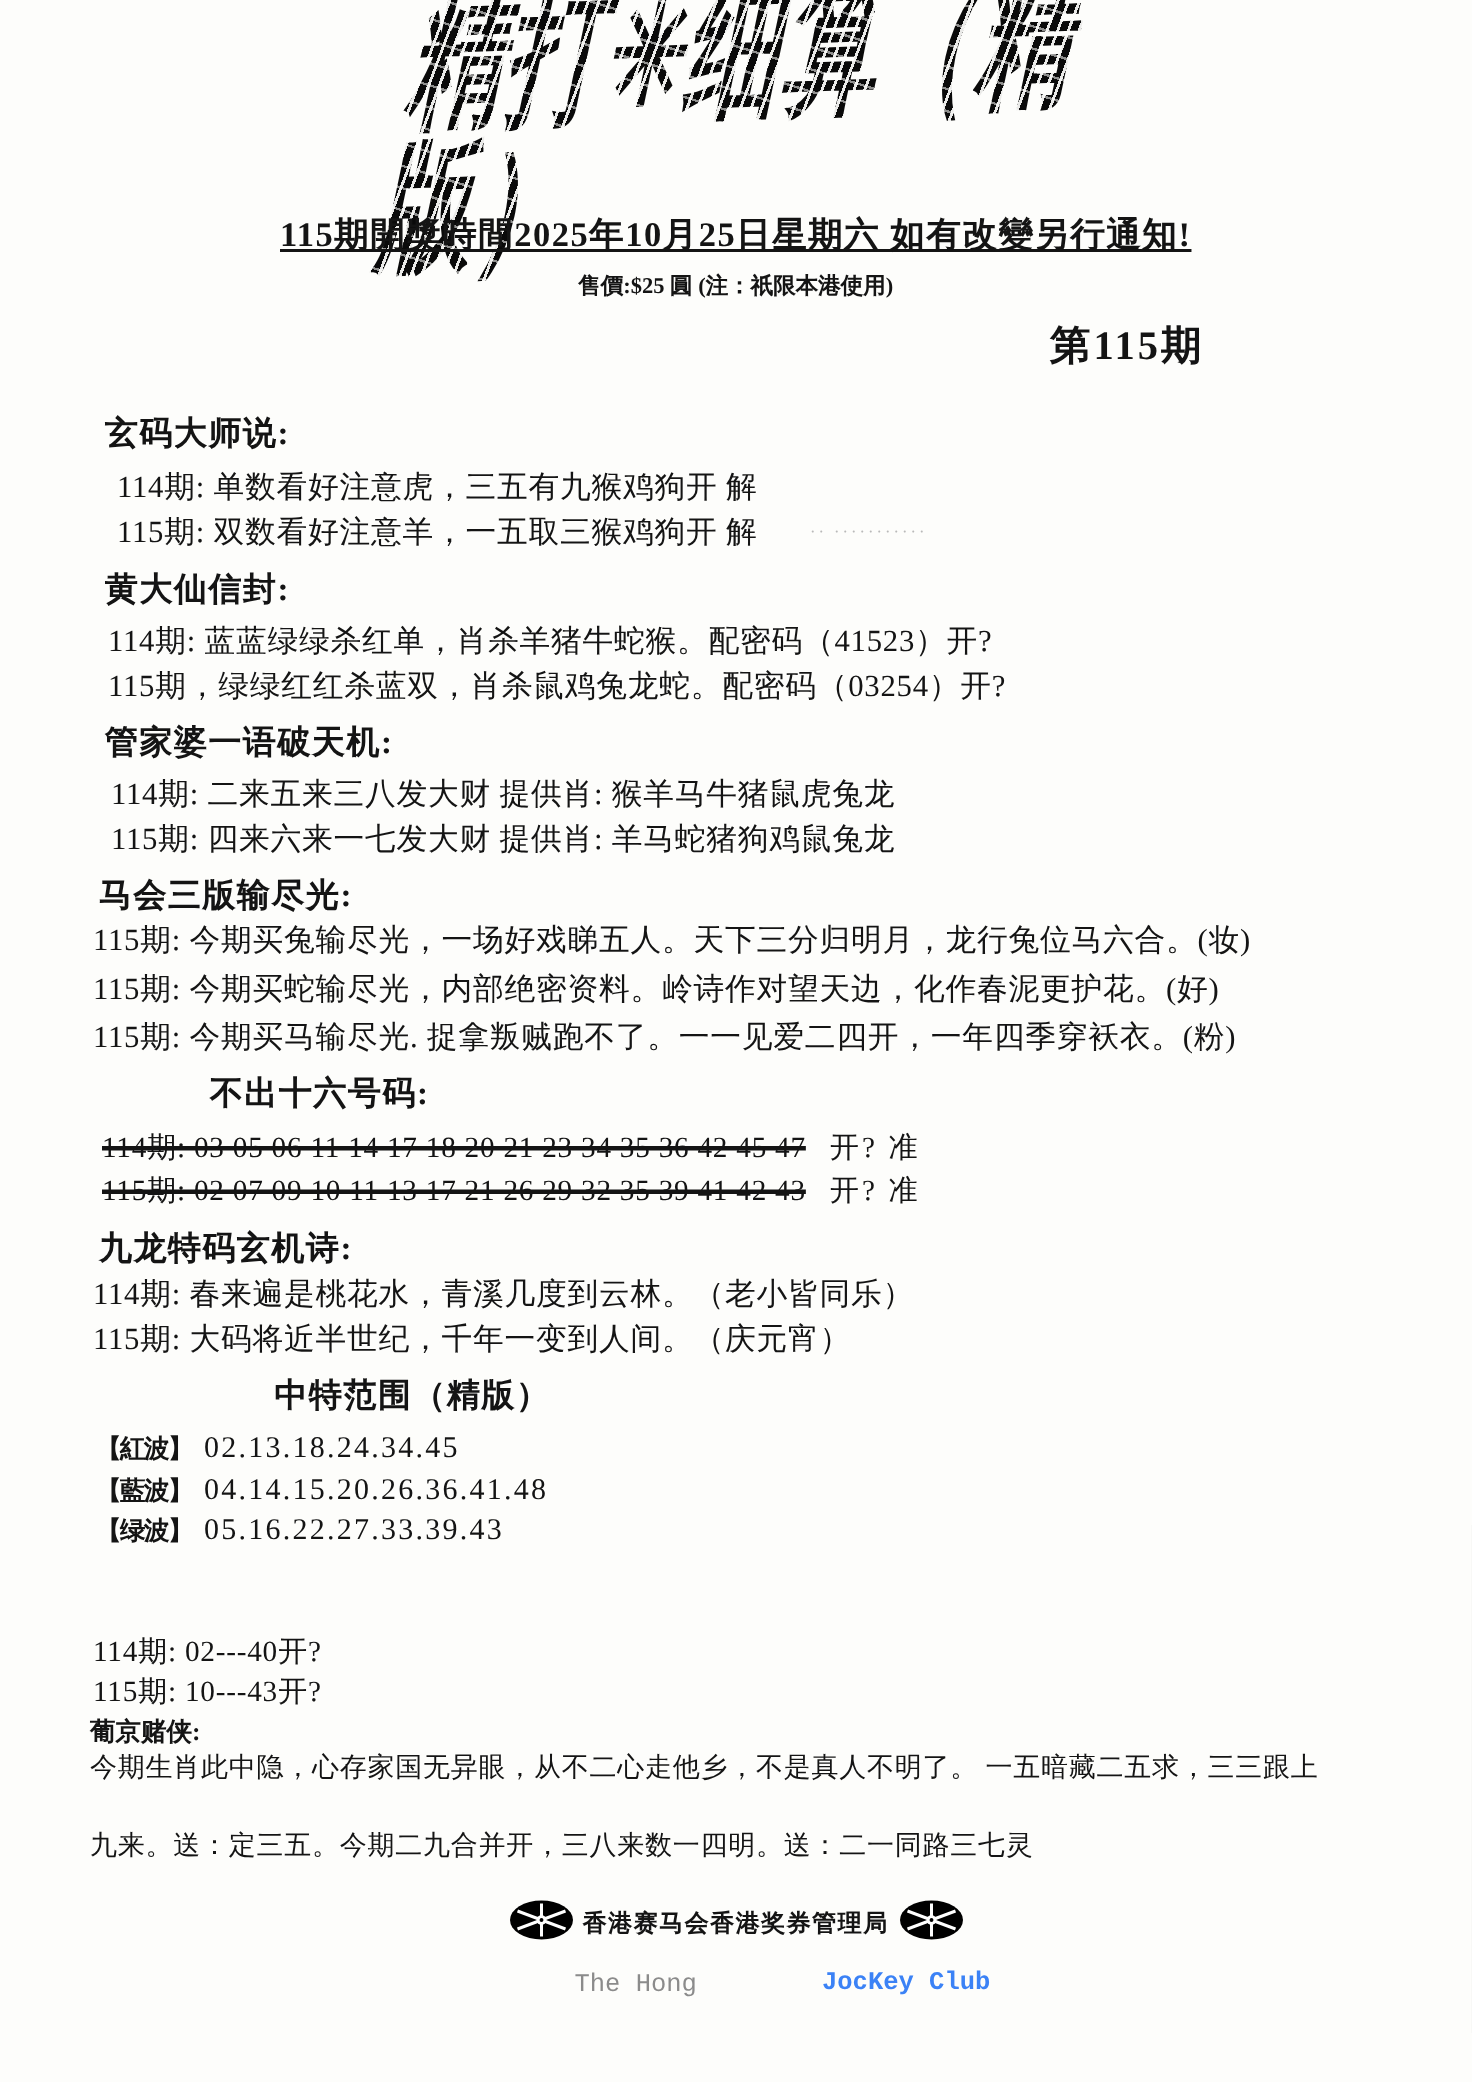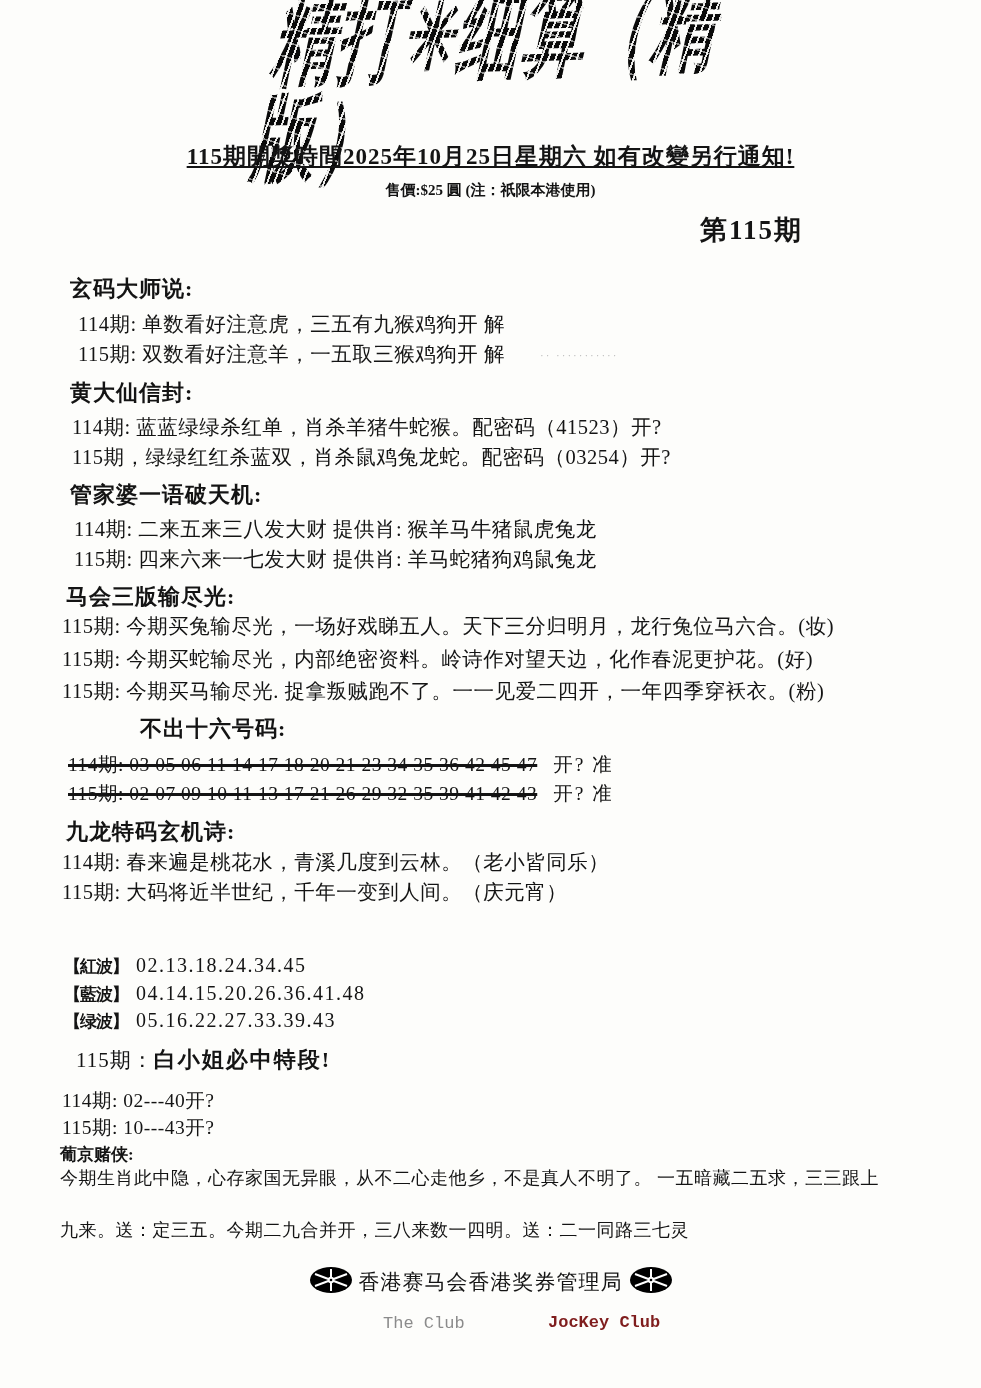--- a/index.html
+++ b/index.html
@@ -53,24 +53,24 @@
   .bx-prefix{font-size:21px;letter-spacing:1px;}
   .bx-title{font-size:22px;font-weight:bold;letter-spacing:2px;}
 
   .pujing-head{font-size:17px;font-weight:bold;}
   .pujing-line{font-size:18px;letter-spacing:.5px;}
 
   .footer-row{
     position:absolute;top:1266px;left:0;width:100%;
     display:flex;justify-content:center;align-items:center;gap:6px;
   }
-  .footer-org{font-size:21px;font-weight:normal;letter-spacing:1px;}
+  .footer-org{font-size:16px;font-weight:bold;letter-spacing:1px;}
   .en{font-family:"Liberation Mono","DejaVu Sans Mono",monospace;font-size:17px;}
   .en-left{top:1314px;left:383px;color:#8b8b8b;}
-  .en-right{top:1313px;left:548px;color:#7f1d1d;font-weight:bold;}
+  .en-right{top:1313px;left:548px;color:#3b82f6;font-weight:bold;}
 
   .artifact{position:absolute;color:#b9b9b9;font-size:11px;letter-spacing:2px;}
 </style>
 </head>
 <body>
 
 <div class="page">
 
   <div class="title-art">精打✳细算（精版）</div>
 
@@ -102,33 +102,31 @@
     <span class="struck">114期: 03 05 06 11 14 17 18 20 21 23 34 35 36 42 45 47</span><span class="tail">开? 准</span>
   </div>
   <div class="t" style="top:780px;left:68px;">
     <span class="struck">115期: 02 07 09 10 11 13 17 21 26 29 32 35 39 41 42 43</span><span class="tail">开? 准</span>
   </div>
 
   <div class="t h" style="top:817px;left:66px;">九龙特码玄机诗:</div>
   <div class="t l" style="top:848px;left:62px;">114期: 春来遍是桃花水，青溪几度到云林。（老小皆同乐）</div>
   <div class="t l" style="top:878px;left:62px;">115期: 大码将近半世纪，千年一变到人间。（庆元宵）</div>
 
+  <div class="t h" style="top:915px;left:183px;">中特范围（精版）</div>
   <div class="t" style="top:954px;left:64px;">
     <span class="wave-label">【紅波】</span><span class="wave-nums">02.13.18.24.34.45</span>
   </div>
   <div class="t" style="top:982px;left:64px;">
     <span class="wave-label">【藍波】</span><span class="wave-nums">04.14.15.20.26.36.41.48</span>
   </div>
   <div class="t" style="top:1009px;left:64px;">
     <span class="wave-label">【绿波】</span><span class="wave-nums">05.16.22.27.33.39.43</span>
   </div>
 
-  <div class="t" style="top:1045px;left:76px;">
-    <span class="bx-prefix">115期：</span><span class="bx-title">白小姐必中特段!</span>
-  </div>
   <div class="t l" style="top:1087px;left:62px;font-size:19.5px;">114期: 02---40开?</div>
   <div class="t l" style="top:1114px;left:62px;font-size:19.5px;">115期: 10---43开?</div>
 
   <div class="t pujing-head" style="top:1143px;left:60px;">葡京赌侠:</div>
   <div class="t pujing-line" style="top:1166px;left:60px;">今期生肖此中隐，心存家国无异眼，从不二心走他乡，不是真人不明了。 一五暗藏二五求，三三跟上</div>
   <div class="t pujing-line" style="top:1218px;left:60px;">九来。送：定三五。今期二九合并开，三八来数一四明。送：二一同路三七灵</div>
 
   <div class="footer-row">
     <span>
       <svg width="44" height="28" viewBox="0 0 44 28" aria-hidden="true">
@@ -149,16 +147,16 @@
         <g stroke="#fff" stroke-width="2" fill="none">
           <path d="M6 20 L38 8"></path>
           <path d="M6 8 L38 20"></path>
           <path d="M22 3 L22 25"></path>
         </g>
         <circle cx="22" cy="14" r="3.2" fill="#fff"></circle>
         <circle cx="22" cy="14" r="1.3" fill="#000"></circle>
       </svg>
     </span>
   </div>
-  <div class="t en en-left">The Club</div>
+  <div class="t en en-left">The Hong</div>
   <div class="t en en-right">JocKey Club</div>
 
 </div>
 
 </body></html>

